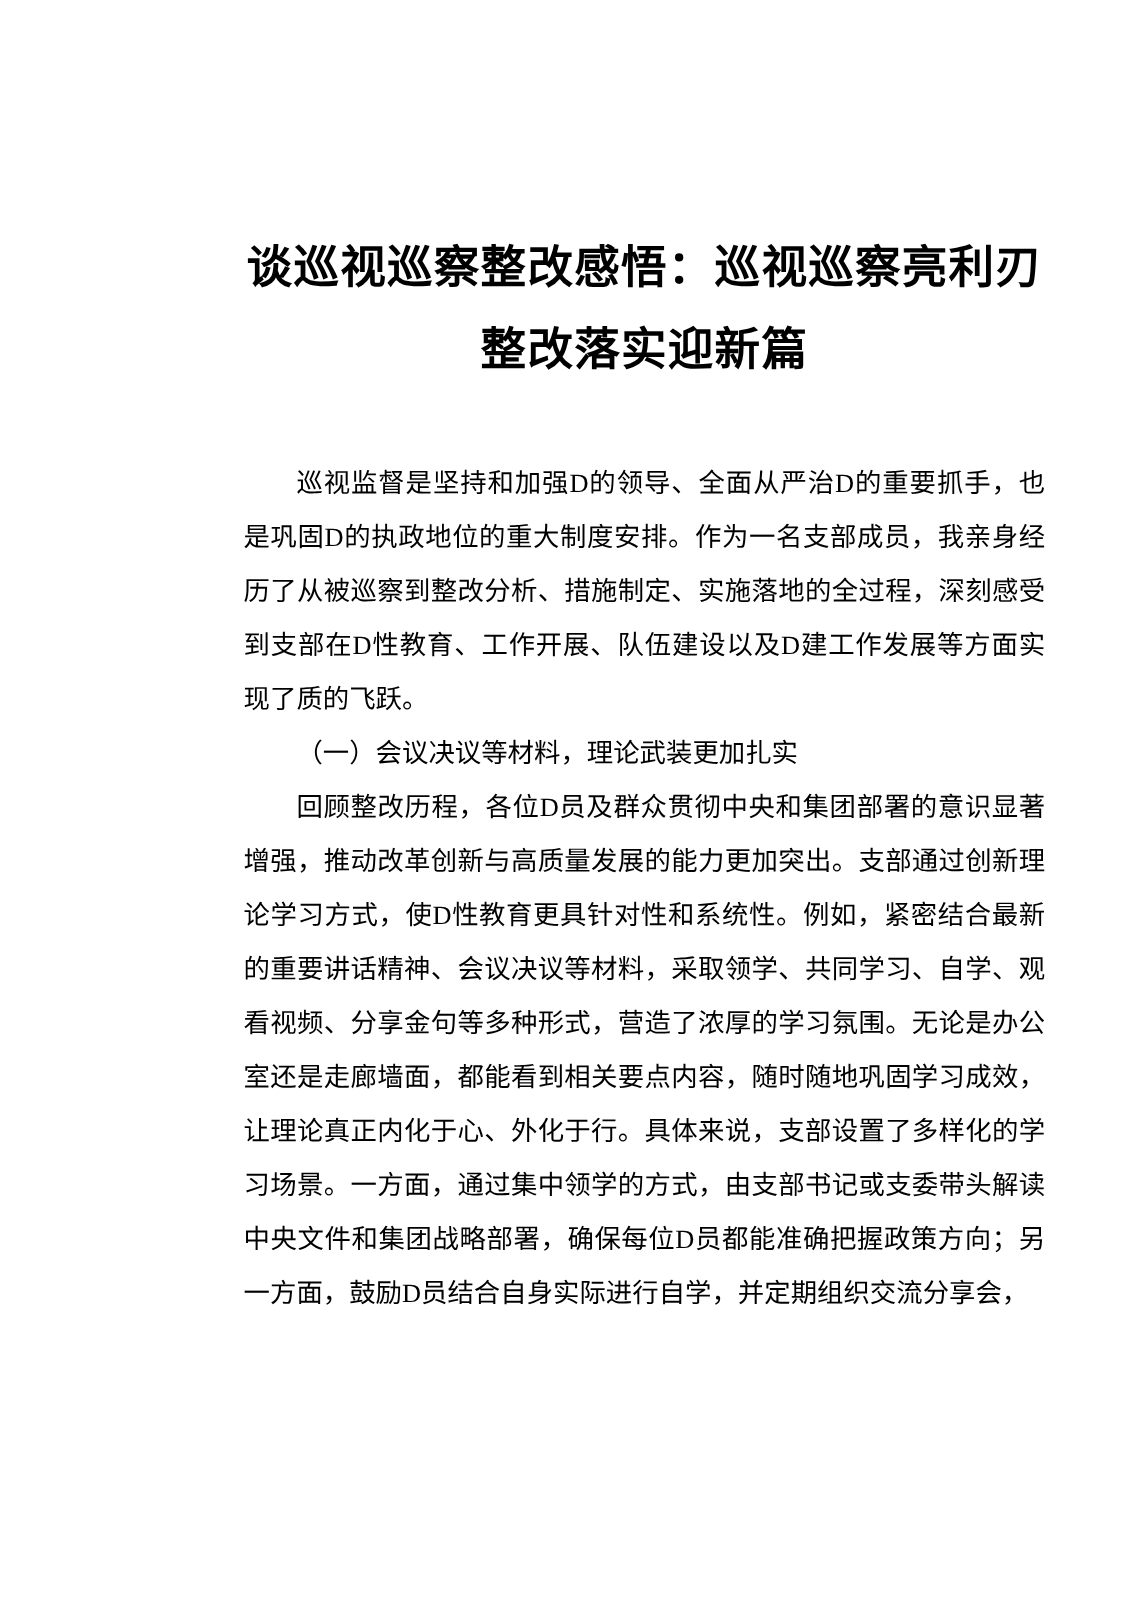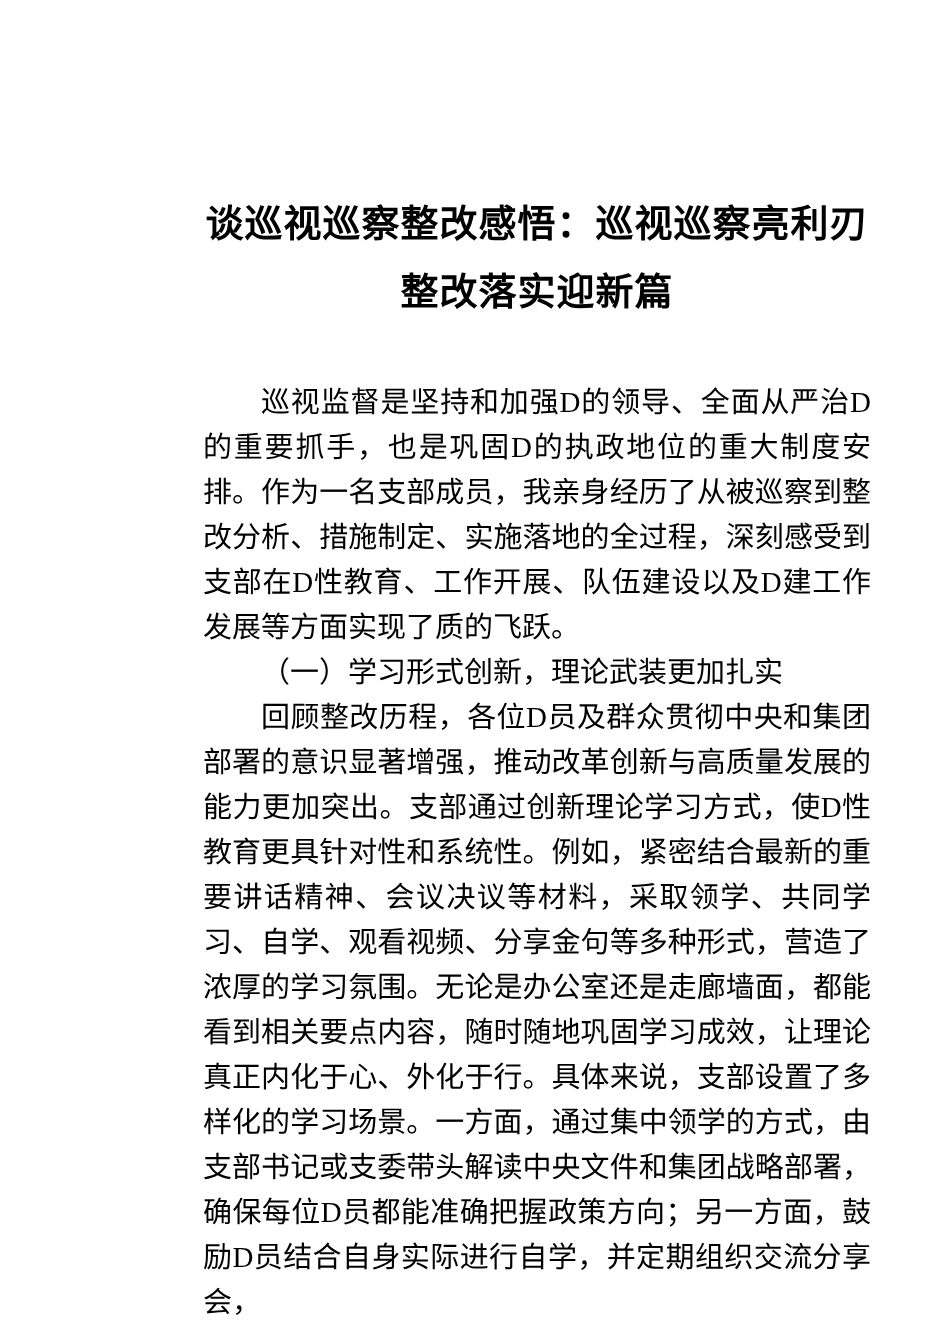--- a/index.html
+++ b/index.html
@@ -31,21 +31,21 @@
     font-size: 38px;
     font-weight: 700;
     line-height: 68px;
     text-align: center;
     letter-spacing: 1px;
     color: #000000;
   }
 
   .doc-body {
     margin-top: 54px;
-    font-size: 29px;
+    font-size: 22px;
     line-height: 45px;
     text-align: justify;
     text-justify: inter-ideograph;
     color: #000000;
   }
 
   .doc-body p {
     margin: 0;
     text-indent: 2em;
   }
@@ -70,17 +70,17 @@
 </style>
 </head>
 <body>
 
 <div class="page">
   <div class="content">
     <h1 class="doc-title">谈巡视巡察整改感悟：巡视巡察亮利刃整改落实迎新篇</h1>
     <div class="doc-body">
 
     <p class="para-body">巡视监督是坚持和加强D的领导、全面从严治D的重要抓手，也是巩固D的执政地位的重大制度安排。作为一名支部成员，我亲身经历了从被巡察到整改分析、措施制定、实施落地的全过程，深刻感受到支部在D性教育、工作开展、队伍建设以及D建工作发展等方面实现了质的飞跃。</p>
-        <p class="para-heading2">（一）学习形式创新，理论武装更加扎实</p>
+        <p class="para-heading2">（一）会议决议等材料，理论武装更加扎实</p>
         <p class="para-body">回顾整改历程，各位D员及群众贯彻中央和集团部署的意识显著增强，推动改革创新与高质量发展的能力更加突出。支部通过创新理论学习方式，使D性教育更具针对性和系统性。例如，紧密结合最新的重要讲话精神、会议决议等材料，采取领学、共同学习、自学、观看视频、分享金句等多种形式，营造了浓厚的学习氛围。无论是办公室还是走廊墙面，都能看到相关要点内容，随时随地巩固学习成效，让理论真正内化于心、外化于行。具体来说，支部设置了多样化的学习场景。一方面，通过集中领学的方式，由支部书记或支委带头解读中央文件和集团战略部署，确保每位D员都能准确把握政策方向；另一方面，鼓励D员结合自身实际进行自学，并定期组织交流分享会，</p>
       </div>
   </div>
 </div>
 
 </body></html>

